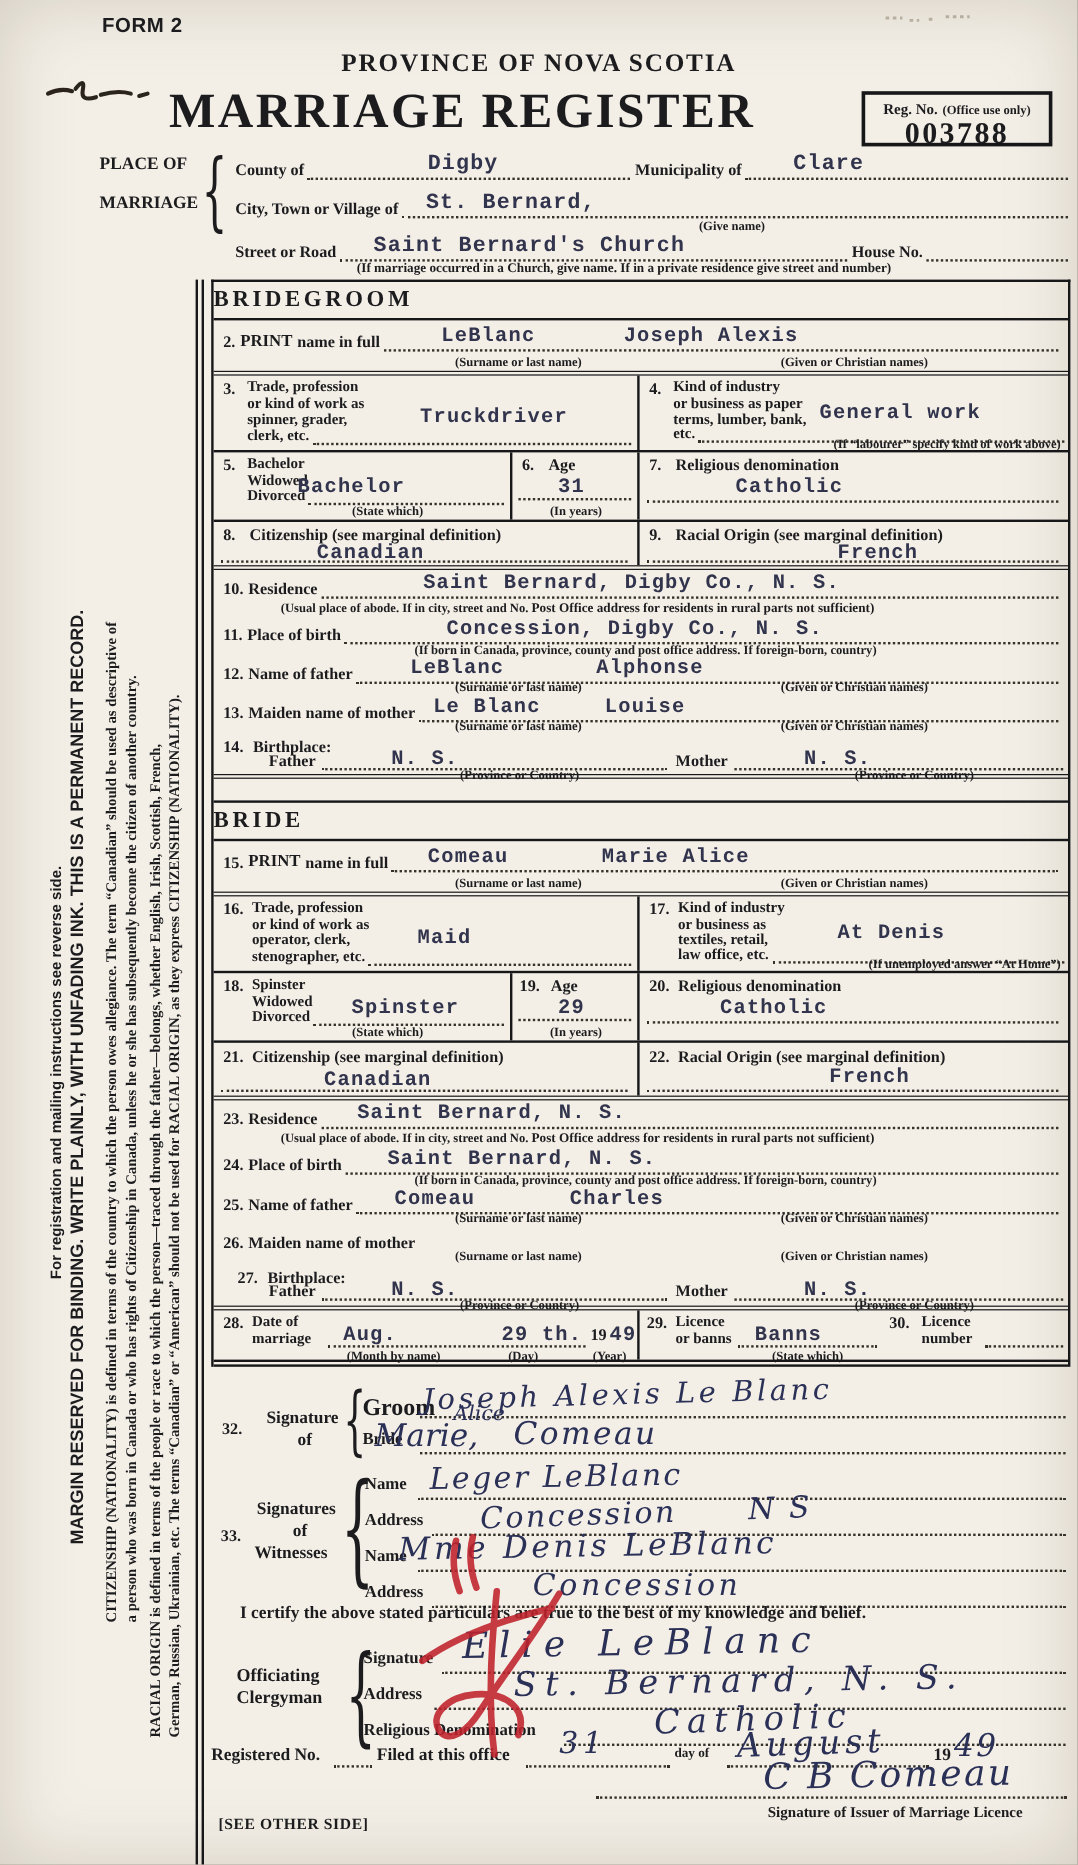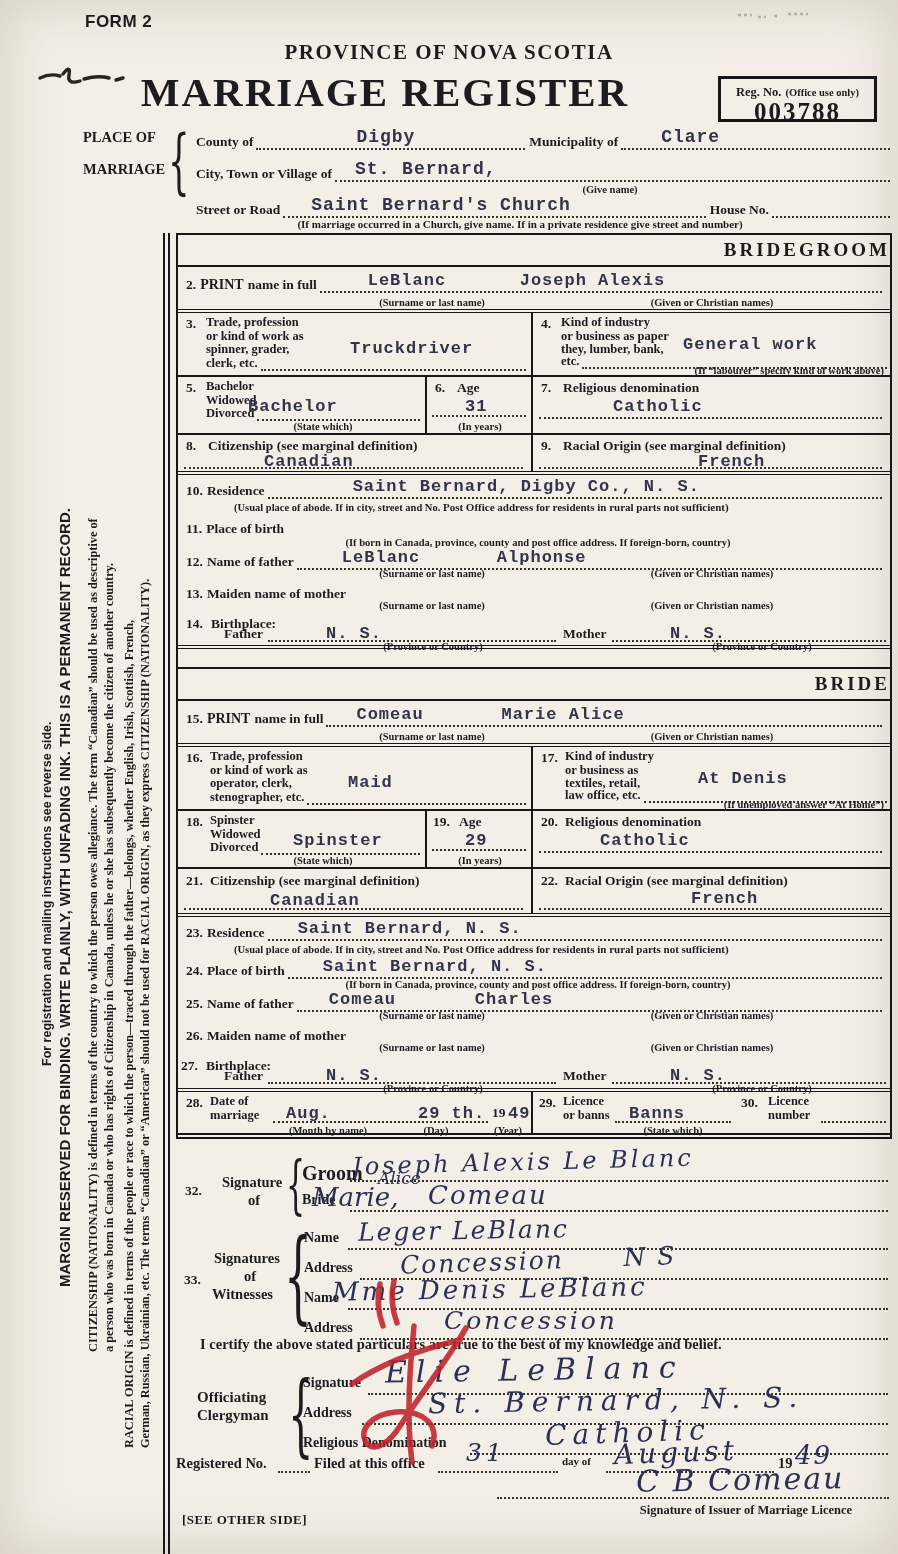--- a/index.html
+++ b/index.html
@@ -16,21 +16,21 @@
 .note{font-weight:700;font-size:10.5px;white-space:nowrap}
 .dotline{border-bottom:2px dotted #35322c}
 .cen{transform:translateX(-50%)}
 .rot{transform:rotate(-90deg);transform-origin:left top;white-space:nowrap}
 .brace{font-family:"DejaVu Serif",serif;font-weight:400;display:inline-block;color:#1c1c1e}
 
 .ftable{position:absolute;left:176px;top:233px;width:716px;border:2.5px solid #17171a;border-bottom:none}
 .trow{position:relative;display:flex;border-bottom:2px solid #17171a}
 .tcell{position:relative;height:100%}
 .vr{border-right:2px solid #17171a}
-.band{align-items:center;justify-content:flex-end}
+.band{align-items:center;justify-content:flex-start}
 .band-title{font-weight:700;font-size:19px;letter-spacing:3px}
 .cell-lines{font-weight:700;font-size:12.5px;line-height:13.6px;white-space:nowrap}
 .flexline{display:flex;align-items:flex-end}
 .dfill{flex:1;position:relative;border-bottom:2px dotted #35322c;height:16px;margin-left:3px}
 .bline{position:relative}
 .blmain{display:flex;align-items:flex-end;padding-left:8px;padding-right:8px}
 .twov{position:absolute;bottom:1px}
 </style>
 </head>
 <body>
@@ -136,21 +136,21 @@
           <span class="cell-lines">clerk, etc.</span>
           <span class="dfill" style="height:12px"></span>
         </div>
         <span class="tw abs" style="left:172px;top:26px">Truckdriver</span>
       </div>
       <div class="tcell" style="flex:1">
         <span class="no abs" style="left:8px;top:3px">4.</span>
         <div class="cell-lines abs" style="left:28px;top:3px">
           <div>Kind  of  industry</div>
           <div>or business as paper</div>
-          <div>they, lumber, bank,</div>
+          <div>terms, lumber, bank,</div>
         </div>
         <div class="flexline abs" style="left:28px;top:42px;width:326px">
           <span class="cell-lines">etc.</span>
           <span class="dfill" style="height:12px"></span>
         </div>
         <span class="tw abs" style="left:150px;top:22px">General work</span>
         <span class="note abs" style="right:6px;top:52px">(If “labourer” specify kind of work above)</span>
       </div>
     </div>
 
@@ -209,39 +209,46 @@
         </div>
         <div class="note abs" style="left:56px;top:26px">
           <span>(Usual place of abode.   If in city, street and No.</span>
           <span style="font-size:11px">Post Office address for residents in rural parts not sufficient)</span>
         </div>
       </div>
       <div class="bline" style="height:35px">
         <div class="blmain" style="padding-top:4px">
           <span class="no">11.</span>&nbsp;
           <span class="lbl">Place of birth</span>
+          <span class="dfill">
+            <span class="tw twov" style="left:85px">Concession, Digby Co., N. S.</span>
+          </span>
         </div>
         <span class="note abs cen" style="left:360px;top:22px">(If born in Canada, province, county and post office address.   If foreign-born, country)</span>
       </div>
       <div class="bline" style="height:32px">
         <div class="blmain" style="padding-top:2px">
           <span class="no">12.</span>&nbsp;
           <span class="lbl">Name of father</span>
           <span class="dfill">
             <span class="tw twov" style="left:45px">LeBlanc</span>
             <span class="tw twov" style="left:200px">Alphonse</span>
           </span>
         </div>
         <span class="note abs cen" style="left:254px;top:18px">(Surname or last name)</span>
         <span class="note abs cen" style="left:534px;top:18px">(Given or Christian names)</span>
       </div>
       <div class="bline" style="height:32px">
         <div class="blmain" style="padding-top:2px">
           <span class="no">13.</span>&nbsp;
           <span class="lbl">Maiden name of mother</span>
+          <span class="dfill">
+            <span class="tw twov" style="left:12px">Le Blanc</span>
+            <span class="tw twov" style="left:155px">Louise</span>
+          </span>
         </div>
         <span class="note abs cen" style="left:254px;top:18px">(Surname or last name)</span>
         <span class="note abs cen" style="left:534px;top:18px">(Given or Christian names)</span>
       </div>
       <div class="bline" style="height:35px">
         <div style="padding-left:8px">
           <span class="no">14.</span>&nbsp;
           <span class="lbl">Birthplace:</span>
         </div>
         <span class="lbl abs" style="left:46px;top:12px">Father</span>
@@ -388,21 +395,21 @@
       </div>
       <div class="bline" style="height:32px">
         <div class="blmain" style="padding-top:2px">
           <span class="no">26.</span>&nbsp;
           <span class="lbl">Maiden name of mother</span>
         </div>
         <span class="note abs cen" style="left:254px;top:18px">(Surname or last name)</span>
         <span class="note abs cen" style="left:534px;top:18px">(Given or Christian names)</span>
       </div>
       <div class="bline" style="height:36px">
-        <div style="padding-left:3px">
+        <div style="padding-left:20px">
           <span class="no">27.</span>&nbsp;
           <span class="lbl">Birthplace:</span>
         </div>
         <span class="lbl abs" style="left:46px;top:12px">Father</span>
         <div class="abs dotline" style="left:90px;width:288px;top:26px"></div>
         <span class="tw abs" style="left:148px;top:10px">N. S.</span>
         <span class="note abs cen" style="left:255px;top:27px">(Province or Country)</span>
         <span class="lbl abs" style="left:385px;top:12px">Mother</span>
         <div class="abs dotline" style="left:434px;width:274px;top:26px"></div>
         <span class="tw abs" style="left:492px;top:10px">N. S.</span>

